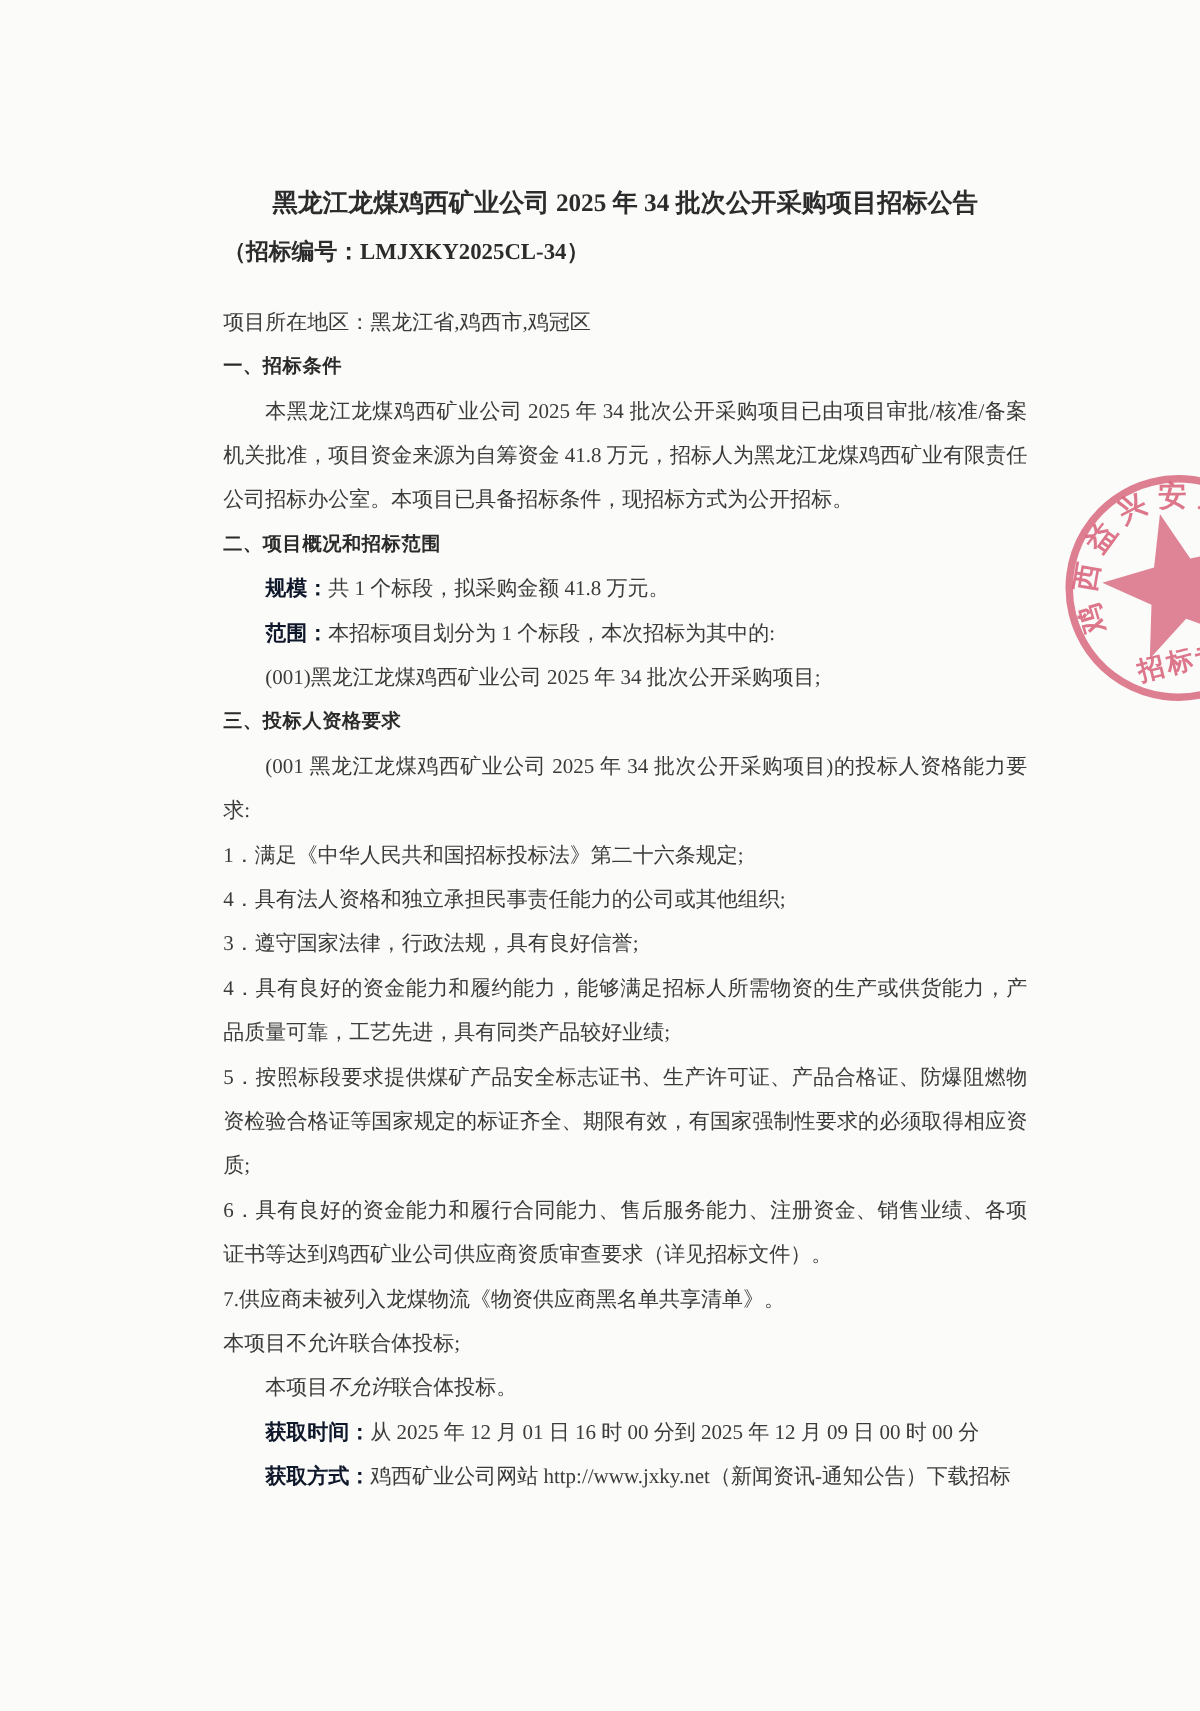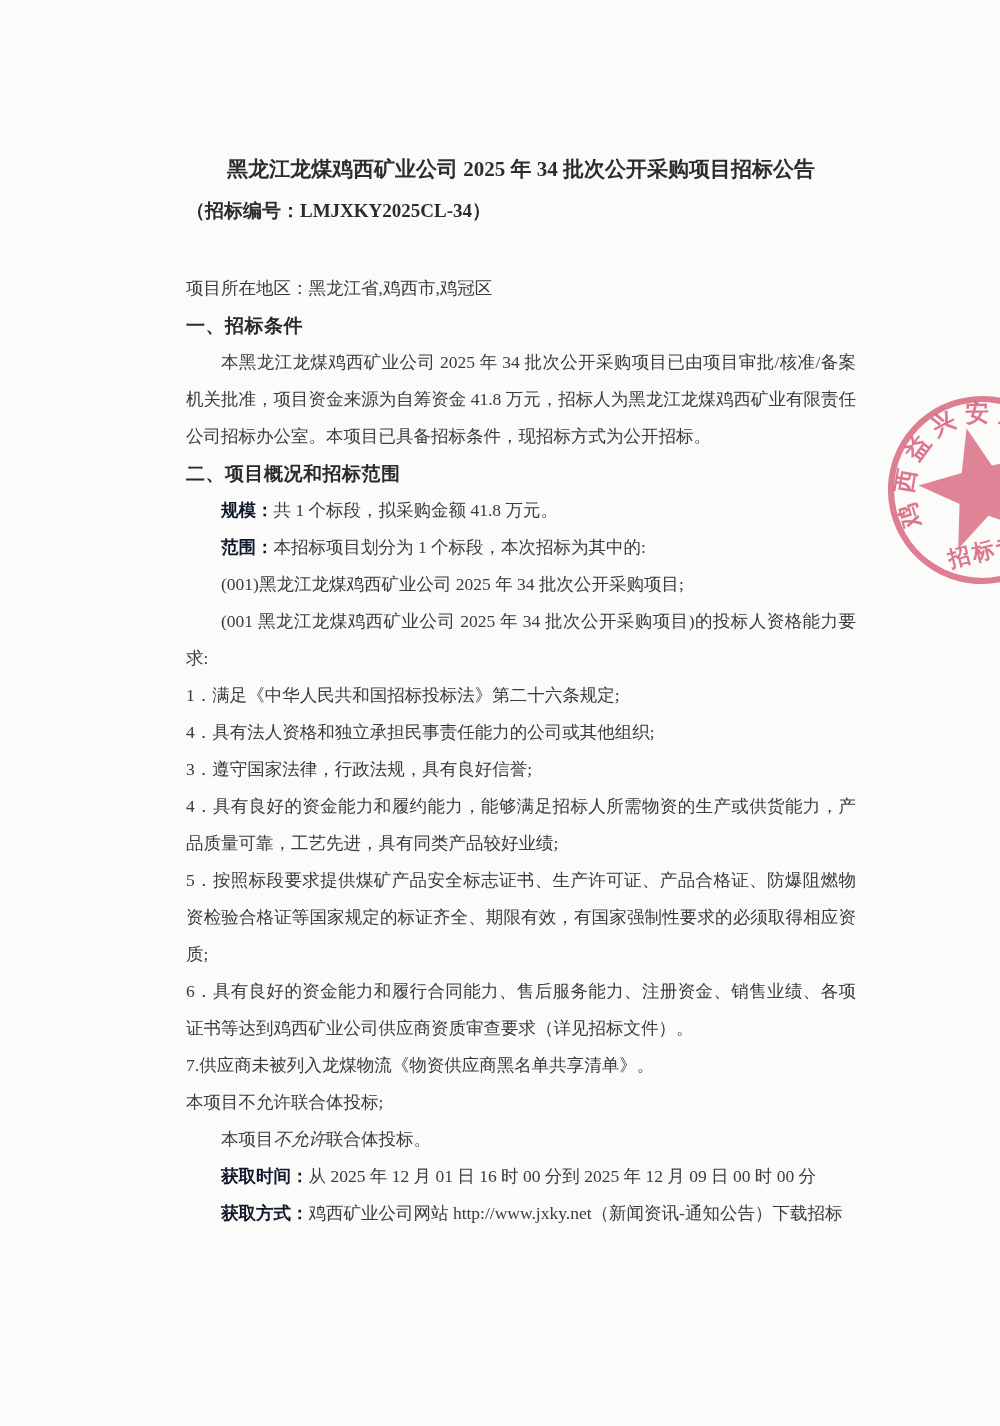--- a/index.html
+++ b/index.html
@@ -26,29 +26,29 @@
     line-height: 42px;
     color: #2c2c2c;
   }
   .doc-subtitle {
     text-align: left;
     font-weight: bold;
     font-size: 19px;
     line-height: 42px;
     color: #2c2c2c;
   }
-  .body-block { margin-top: 38px; }
+  .body-block { margin-top: 18px; }
   p {
     margin: 0;
     line-height: 37px;
     text-align: justify;
   }
   h2 {
     margin: 0;
-    font-size: 19px;
+    font-size: 16px;
     line-height: 37px;
     font-weight: 700;
     letter-spacing: 0.5px;
     color: #2a2a2a;
     font-family: "Liberation Sans", "DejaVu Sans", sans-serif;
   }
   .indent { text-indent: 35px; }
   .label {
     font-weight: 700;
     font-family: "Liberation Sans", "DejaVu Sans", sans-serif;
@@ -84,20 +84,21 @@
       <p>项目所在地区：黑龙江省,鸡西市,鸡冠区</p>
 
       <h2>一、招标条件</h2>
       <p class="indent">本黑龙江龙煤鸡西矿业公司 2025 年 34 批次公开采购项目已由项目审批/核准/备案机关批准，项目资金来源为自筹资金 41.8 万元，招标人为黑龙江龙煤鸡西矿业有限责任公司招标办公室。本项目已具备招标条件，现招标方式为公开招标。</p>
 
       <h2>二、项目概况和招标范围</h2>
       <p class="indent"><span class="label">规模：</span><span>共 1 个标段，拟采购金额 41.8 万元。</span></p>
       <p class="indent"><span class="label">范围：</span><span>本招标项目划分为 1 个标段，本次招标为其中的:</span></p>
       <p class="indent">(001)黑龙江龙煤鸡西矿业公司 2025 年 34 批次公开采购项目;</p>
 
+      <h2>三、投标人资格要求</h2>
       <p class="indent">(001 黑龙江龙煤鸡西矿业公司 2025 年 34 批次公开采购项目)的投标人资格能力要求:</p>
       <p>1．满足《中华人民共和国招标投标法》第二十六条规定;</p>
       <p>4．具有法人资格和独立承担民事责任能力的公司或其他组织;</p>
       <p>3．遵守国家法律，行政法规，具有良好信誉;</p>
       <p>4．具有良好的资金能力和履约能力，能够满足招标人所需物资的生产或供货能力，产品质量可靠，工艺先进，具有同类产品较好业绩;</p>
       <p>5．按照标段要求提供煤矿产品安全标志证书、生产许可证、产品合格证、防爆阻燃物资检验合格证等国家规定的标证齐全、期限有效，有国家强制性要求的必须取得相应资质;</p>
       <p>6．具有良好的资金能力和履行合同能力、售后服务能力、注册资金、销售业绩、各项证书等达到鸡西矿业公司供应商资质审查要求（详见招标文件）。</p>
       <p>7.供应商未被列入龙煤物流《物资供应商黑名单共享清单》。</p>
       <p>本项目不允许联合体投标;</p>
       <p class="indent"><span>本项目</span><span class="kai-italic">不允许</span><span>联合体投标。</span></p>

